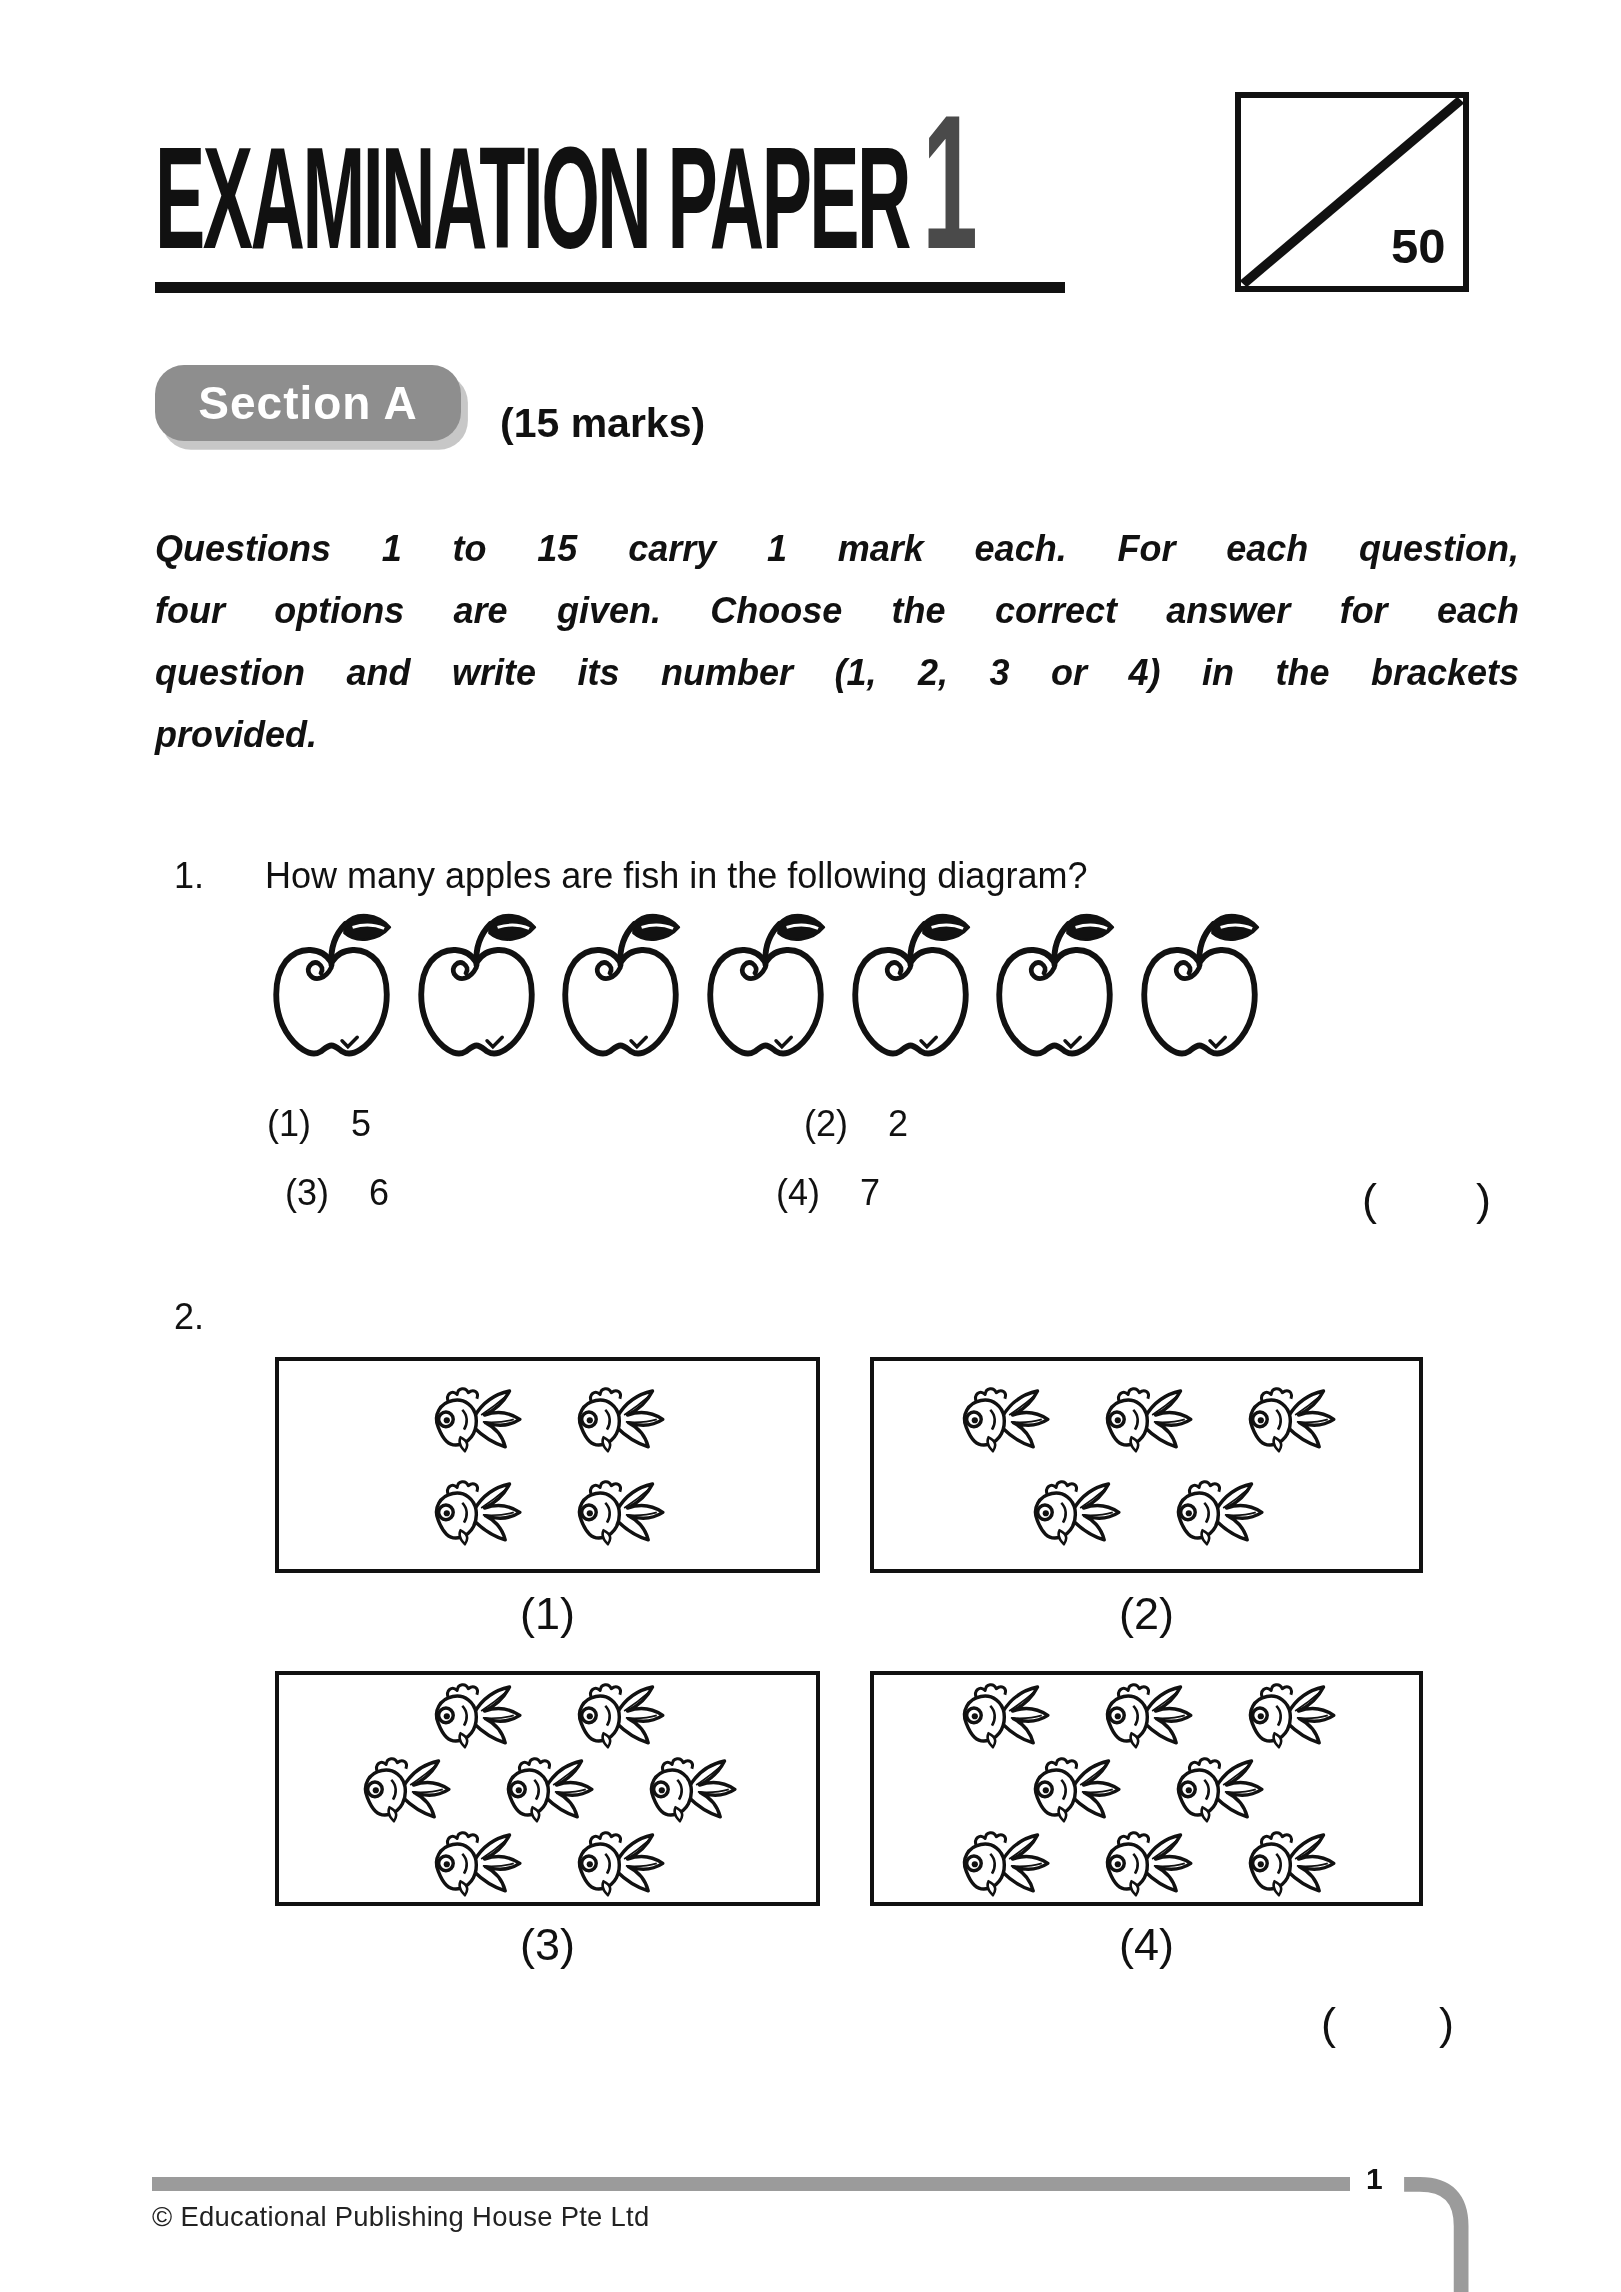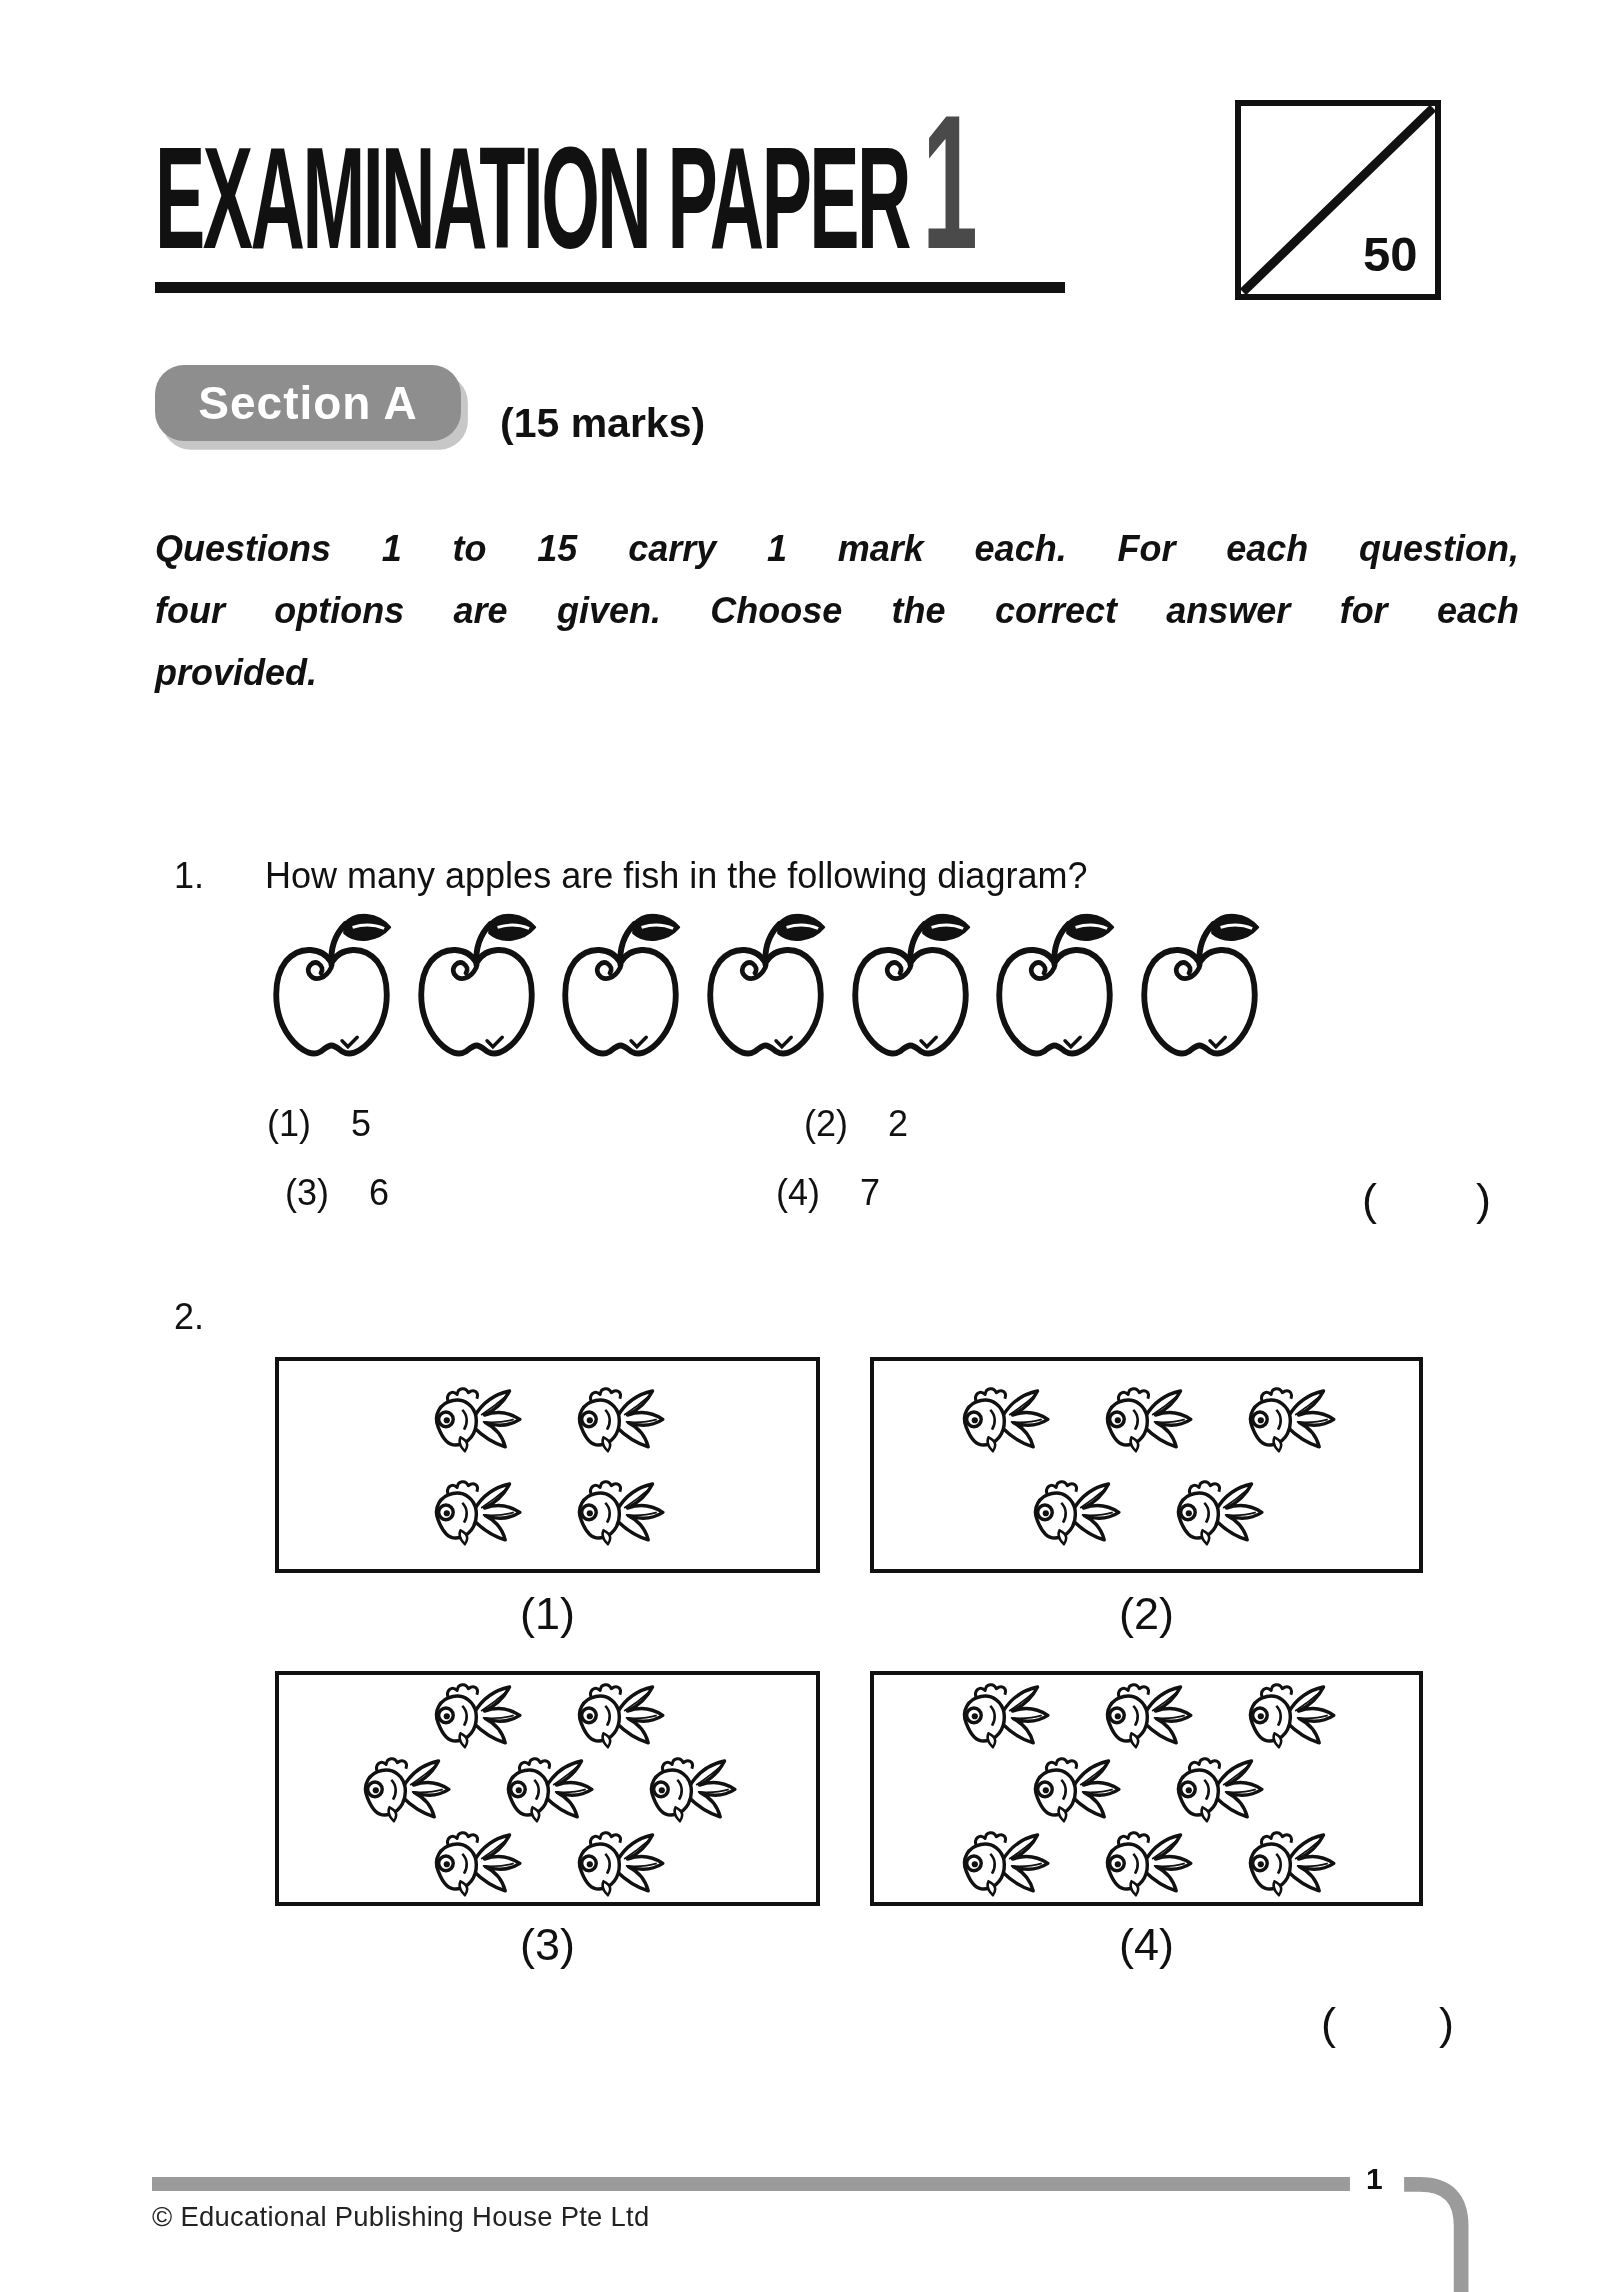--- a/index.html
+++ b/index.html
@@ -9,21 +9,21 @@
     overflow:hidden;margin:0 auto;
   }
   
   .paper-title{
     position:absolute;left:155px;top:86px;white-space:nowrap;line-height:1;
     transform:scaleX(.52);transform-origin:left top;
   }
   .title-main{font-size:145px;font-weight:bold;letter-spacing:-4.9px;color:var(--ink,#111);}
   .title-num{font-size:192px;font-weight:bold;color:var(--title-number-gray,#4a4a4a);margin-left:25.5px;}
   .title-underline{position:absolute;left:155px;top:282px;width:910px;height:10.8px;background:var(--ink,#111);}
-  .score-box{position:absolute;left:1235px;top:100px;width:194px;height:188px;border:6.9px solid var(--ink,#111);}
+  .score-box{position:absolute;left:1235px;top:92px;width:194px;height:188px;border:6.9px solid var(--ink,#111);padding-left:28px;}
   .score-box svg{position:absolute;inset:0;width:100%;height:100%;}
   .score-total{position:absolute;right:17.6px;bottom:11.8px;font-size:49px;font-weight:bold;}
   
   .section-badge{
     position:absolute;left:155px;top:365px;width:306px;height:76px;border-radius:29px;
     background:var(--accent-gray,#8e8e8e);box-shadow:6.9px 8.8px 0 rgba(0,0,0,.22);
     display:flex;align-items:center;justify-content:center;
   }
   .section-badge span{color:#fff;font-size:46px;font-weight:bold;letter-spacing:1px;}
   .section-marks{position:absolute;left:494px;top:400px;font-size:41px;font-weight:bold;margin-left:6px;}
@@ -107,20 +107,21 @@
   </div>
 
   <div class="section-badge">
     <span>Section A</span>
   </div>
   <div class="section-marks">(15 marks)</div>
 
   <div class="instructions">
     <div class="jline">Questions 1 to 15 carry 1 mark each. For each question,</div>
     <div class="jline">four options are given. Choose the correct answer for each</div>
+    <div class="jline">question and write its number (1, 2, 3 or 4) in the brackets</div>
     <div>provided.</div>
   </div>
 
   <div class="q-num q1-num">1.</div>
   <div class="q-text q1-text">How many apples are fish in the following diagram?</div>
   <div class="apple-row">
       <svg class="apple" viewBox="0 0 132 158" width="129" height="155">
         <use href="#apple-sym"></use>
       </svg>
       <svg class="apple" viewBox="0 0 132 158" width="129" height="155">

